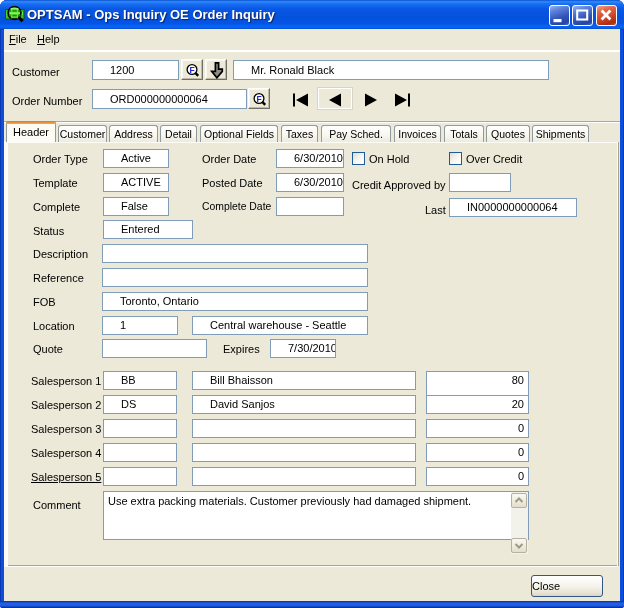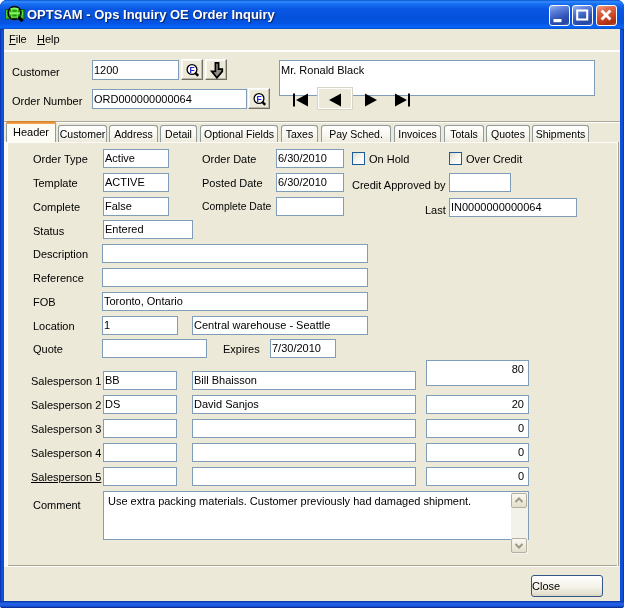--- a/index.html
+++ b/index.html
@@ -40,21 +40,21 @@
 }
 
 #menubar { position:absolute; left:0; top:0; width:616px; height:21px; }
 #menubar .mi { position:absolute; top:4px; }
 #menu-sep { position:absolute; left:0; top:21px; width:616px; height:2px; background:#fff; }
 .u { text-decoration:underline; }
 
 .lbl { position:absolute; white-space:nowrap; }
 .fld {
   position:absolute; background:#fff; border:1px solid #7F9DB9;
-  padding-left:1px; white-space:nowrap; overflow:hidden;
+  padding-left:17px; white-space:nowrap; overflow:hidden;
 }
 .num { text-align:right; padding-right:4px; padding-left:0; }
 .btn3d {
   position:absolute; background:#ECE9D8; overflow:hidden;
   border-top:1px solid #fff; border-left:1px solid #fff;
   border-right:1px solid #716F64; border-bottom:1px solid #716F64;
   box-shadow: inset -1px -1px 0 #BDBAAA, inset 1px 1px 0 #F8F7F1;
 }
 .btn3d svg { position:absolute; }
 
@@ -159,21 +159,21 @@
         <circle cx="10" cy="9.5" r="4.9" fill="#FEFEFA" stroke="#000" stroke-width="1.3"></circle>
         <text x="10.1" y="12.6" font-size="8.5" font-weight="bold" text-anchor="middle" fill="#2222DD" font-family="Liberation Sans, sans-serif">F</text>
         <path d="M13.6 13.2 L16.2 15.8" stroke="#000" stroke-width="2.4"></path>
       </svg>
     </div>
     <div class="btn3d" style="left:201px; top:30px; width:22px; height:21px;">
       <svg width="22" height="22" viewBox="0 0 22 22" style="left:0;top:0;">
         <path d="M9.4 2.8 h3.2 v6.4 h3.7 v2.2 L10.9 17.8 5.7 11.4 h3.7 Z" fill="#8F8F84" stroke="#000" stroke-width="1.7" stroke-linejoin="miter"></path>
       </svg>
     </div>
-    <div class="fld" style="left:229px; top:31px; width:316px; height:36px; line-height:18px;margin-left:46px;">Mr. Ronald Black</div>
+    <div class="fld" style="left:229px; top:31px; width:316px; height:20px; line-height:18px;">Mr. Ronald Black</div>
 
     <span class="lbl" style="left:8px; top:66px;">Order Number</span>
     <div class="fld" style="left:88px; top:60px; width:155px; height:20px; line-height:18px;">ORD000000000064</div>
     <div class="btn3d" style="left:244px; top:59px; width:22px; height:21px;">
       <svg width="21" height="21" viewBox="0 0 21 21" style="left:0;top:0;">
         <circle cx="10" cy="9.5" r="4.9" fill="#FEFEFA" stroke="#000" stroke-width="1.3"></circle>
         <text x="10.1" y="12.6" font-size="8.5" font-weight="bold" text-anchor="middle" fill="#2222DD" font-family="Liberation Sans, sans-serif">F</text>
         <path d="M13.6 13.2 L16.2 15.8" stroke="#000" stroke-width="2.4"></path>
       </svg>
     </div>
@@ -250,21 +250,21 @@
       <div class="fld" style="left:185px; top:174px; width:176px; height:19px; line-height:17px;">Central warehouse - Seattle</div>
 
       <span class="lbl" style="left:26px; top:201px;">Quote</span>
       <div class="fld" style="left:95px; top:197px; width:105px; height:19px; line-height:17px;"></div>
       <span class="lbl" style="left:216px; top:201px;">Expires</span>
       <div class="fld" style="left:263px; top:197px; width:66px; height:19px; line-height:17px;">7/30/2010</div>
 
       <span class="lbl" style="left:24px; top:233px;">Salesperson 1</span>
       <div class="fld" style="left:96px; top:229px; width:74px; height:19px; line-height:17px;">BB</div>
       <div class="fld" style="left:185px; top:229px; width:224px; height:19px; line-height:17px;">Bill Bhaisson</div>
-      <div class="fld num" style="left:419px; top:218px; width:103px; height:26px; line-height:17px;">80</div>
+      <div class="fld num" style="left:419px; top:229px; width:103px; height:26px; line-height:17px;">80</div>
 
       <span class="lbl" style="left:24px; top:257px;">Salesperson 2</span>
       <div class="fld" style="left:96px; top:253px; width:74px; height:19px; line-height:17px;">DS</div>
       <div class="fld" style="left:185px; top:253px; width:224px; height:19px; line-height:17px;">David Sanjos</div>
       <div class="fld num" style="left:419px; top:253px; width:103px; height:19px; line-height:17px;">20</div>
 
       <span class="lbl" style="left:24px; top:281px;">Salesperson 3</span>
       <div class="fld" style="left:96px; top:277px; width:74px; height:19px; line-height:17px;"></div>
       <div class="fld" style="left:185px; top:277px; width:224px; height:19px; line-height:17px;"></div>
       <div class="fld num" style="left:419px; top:277px; width:103px; height:19px; line-height:17px;">0</div>

